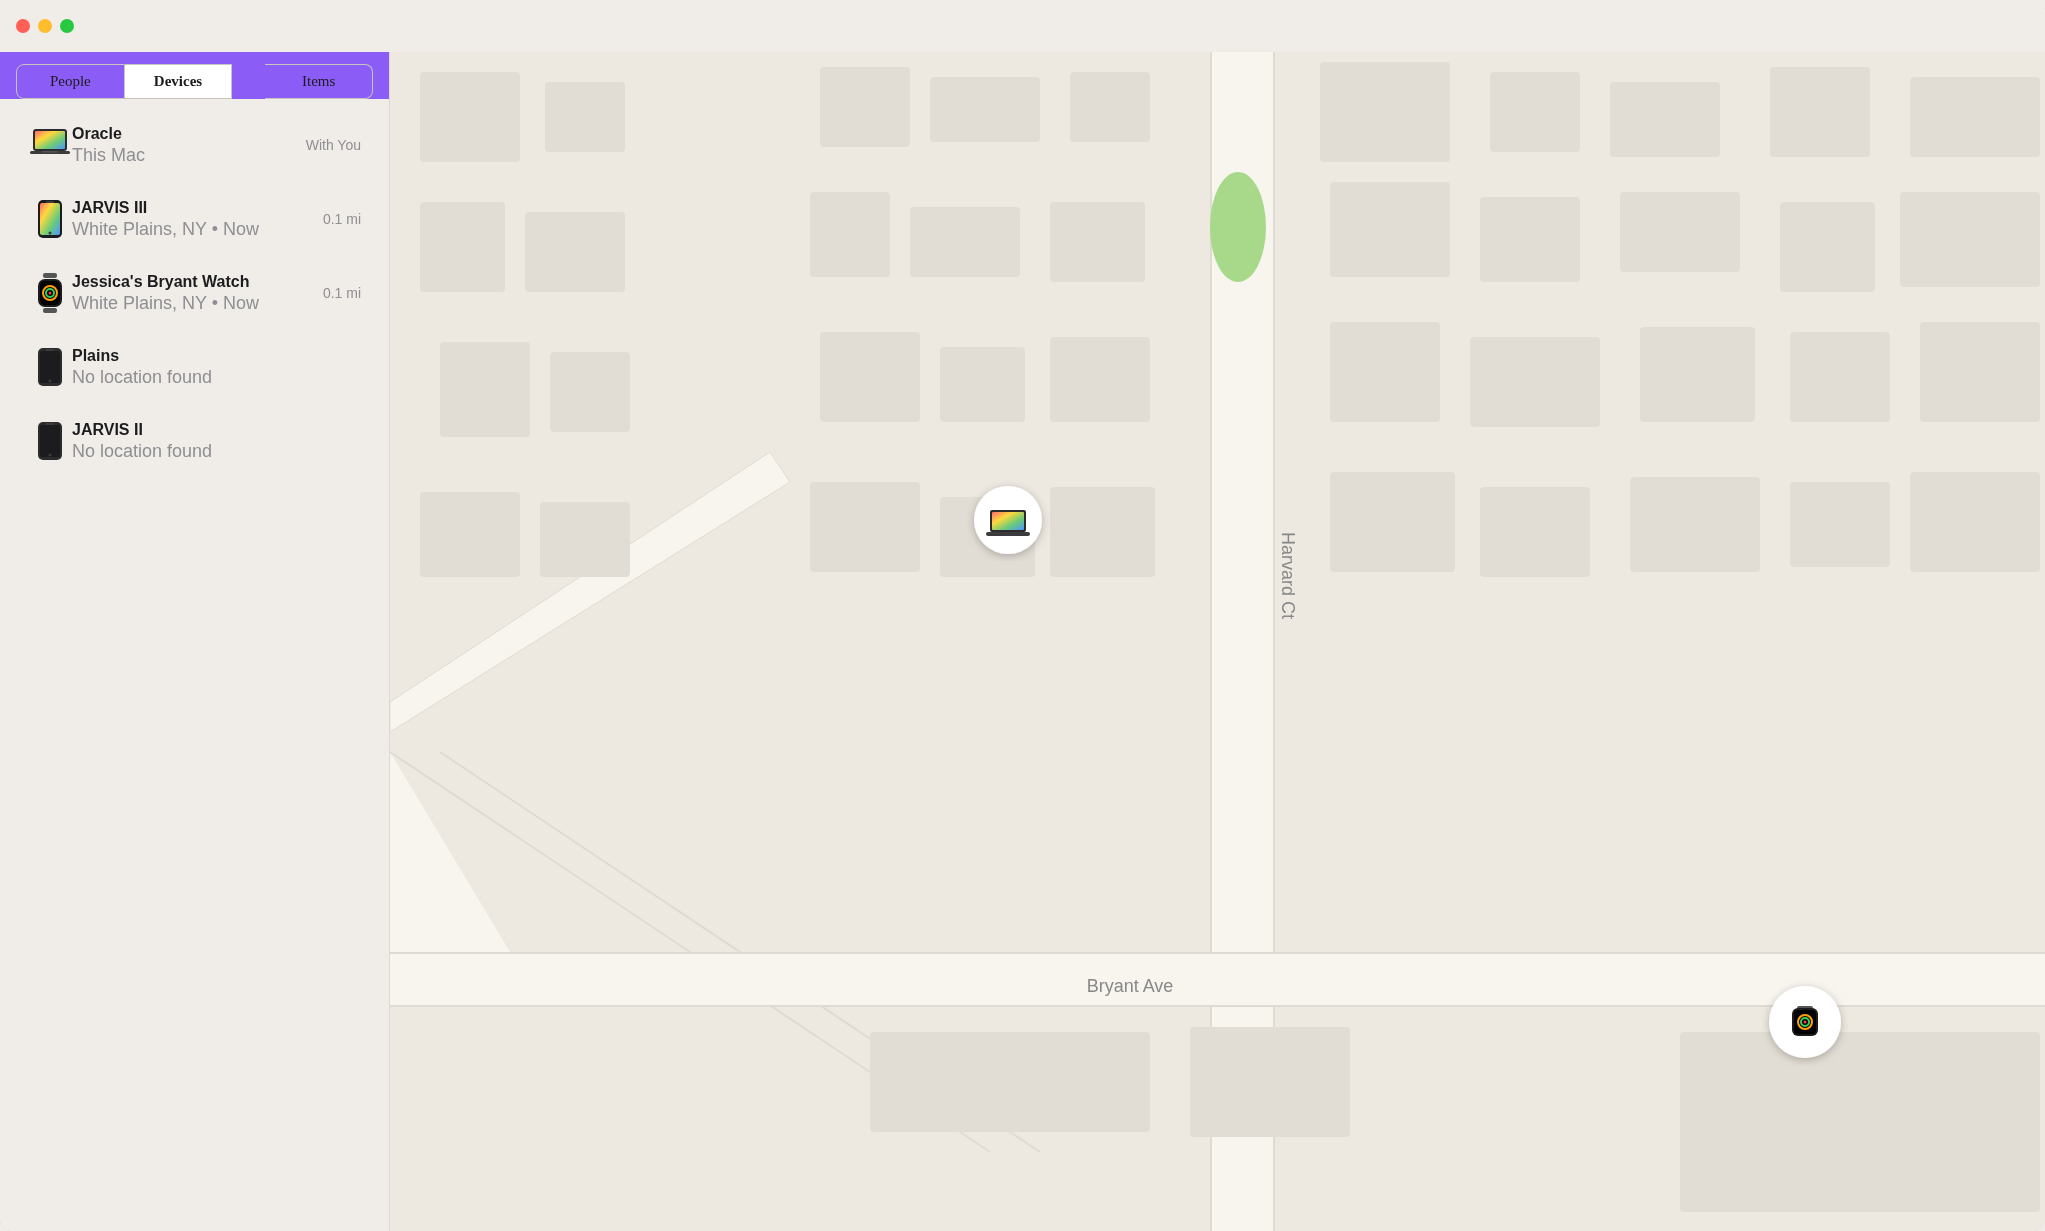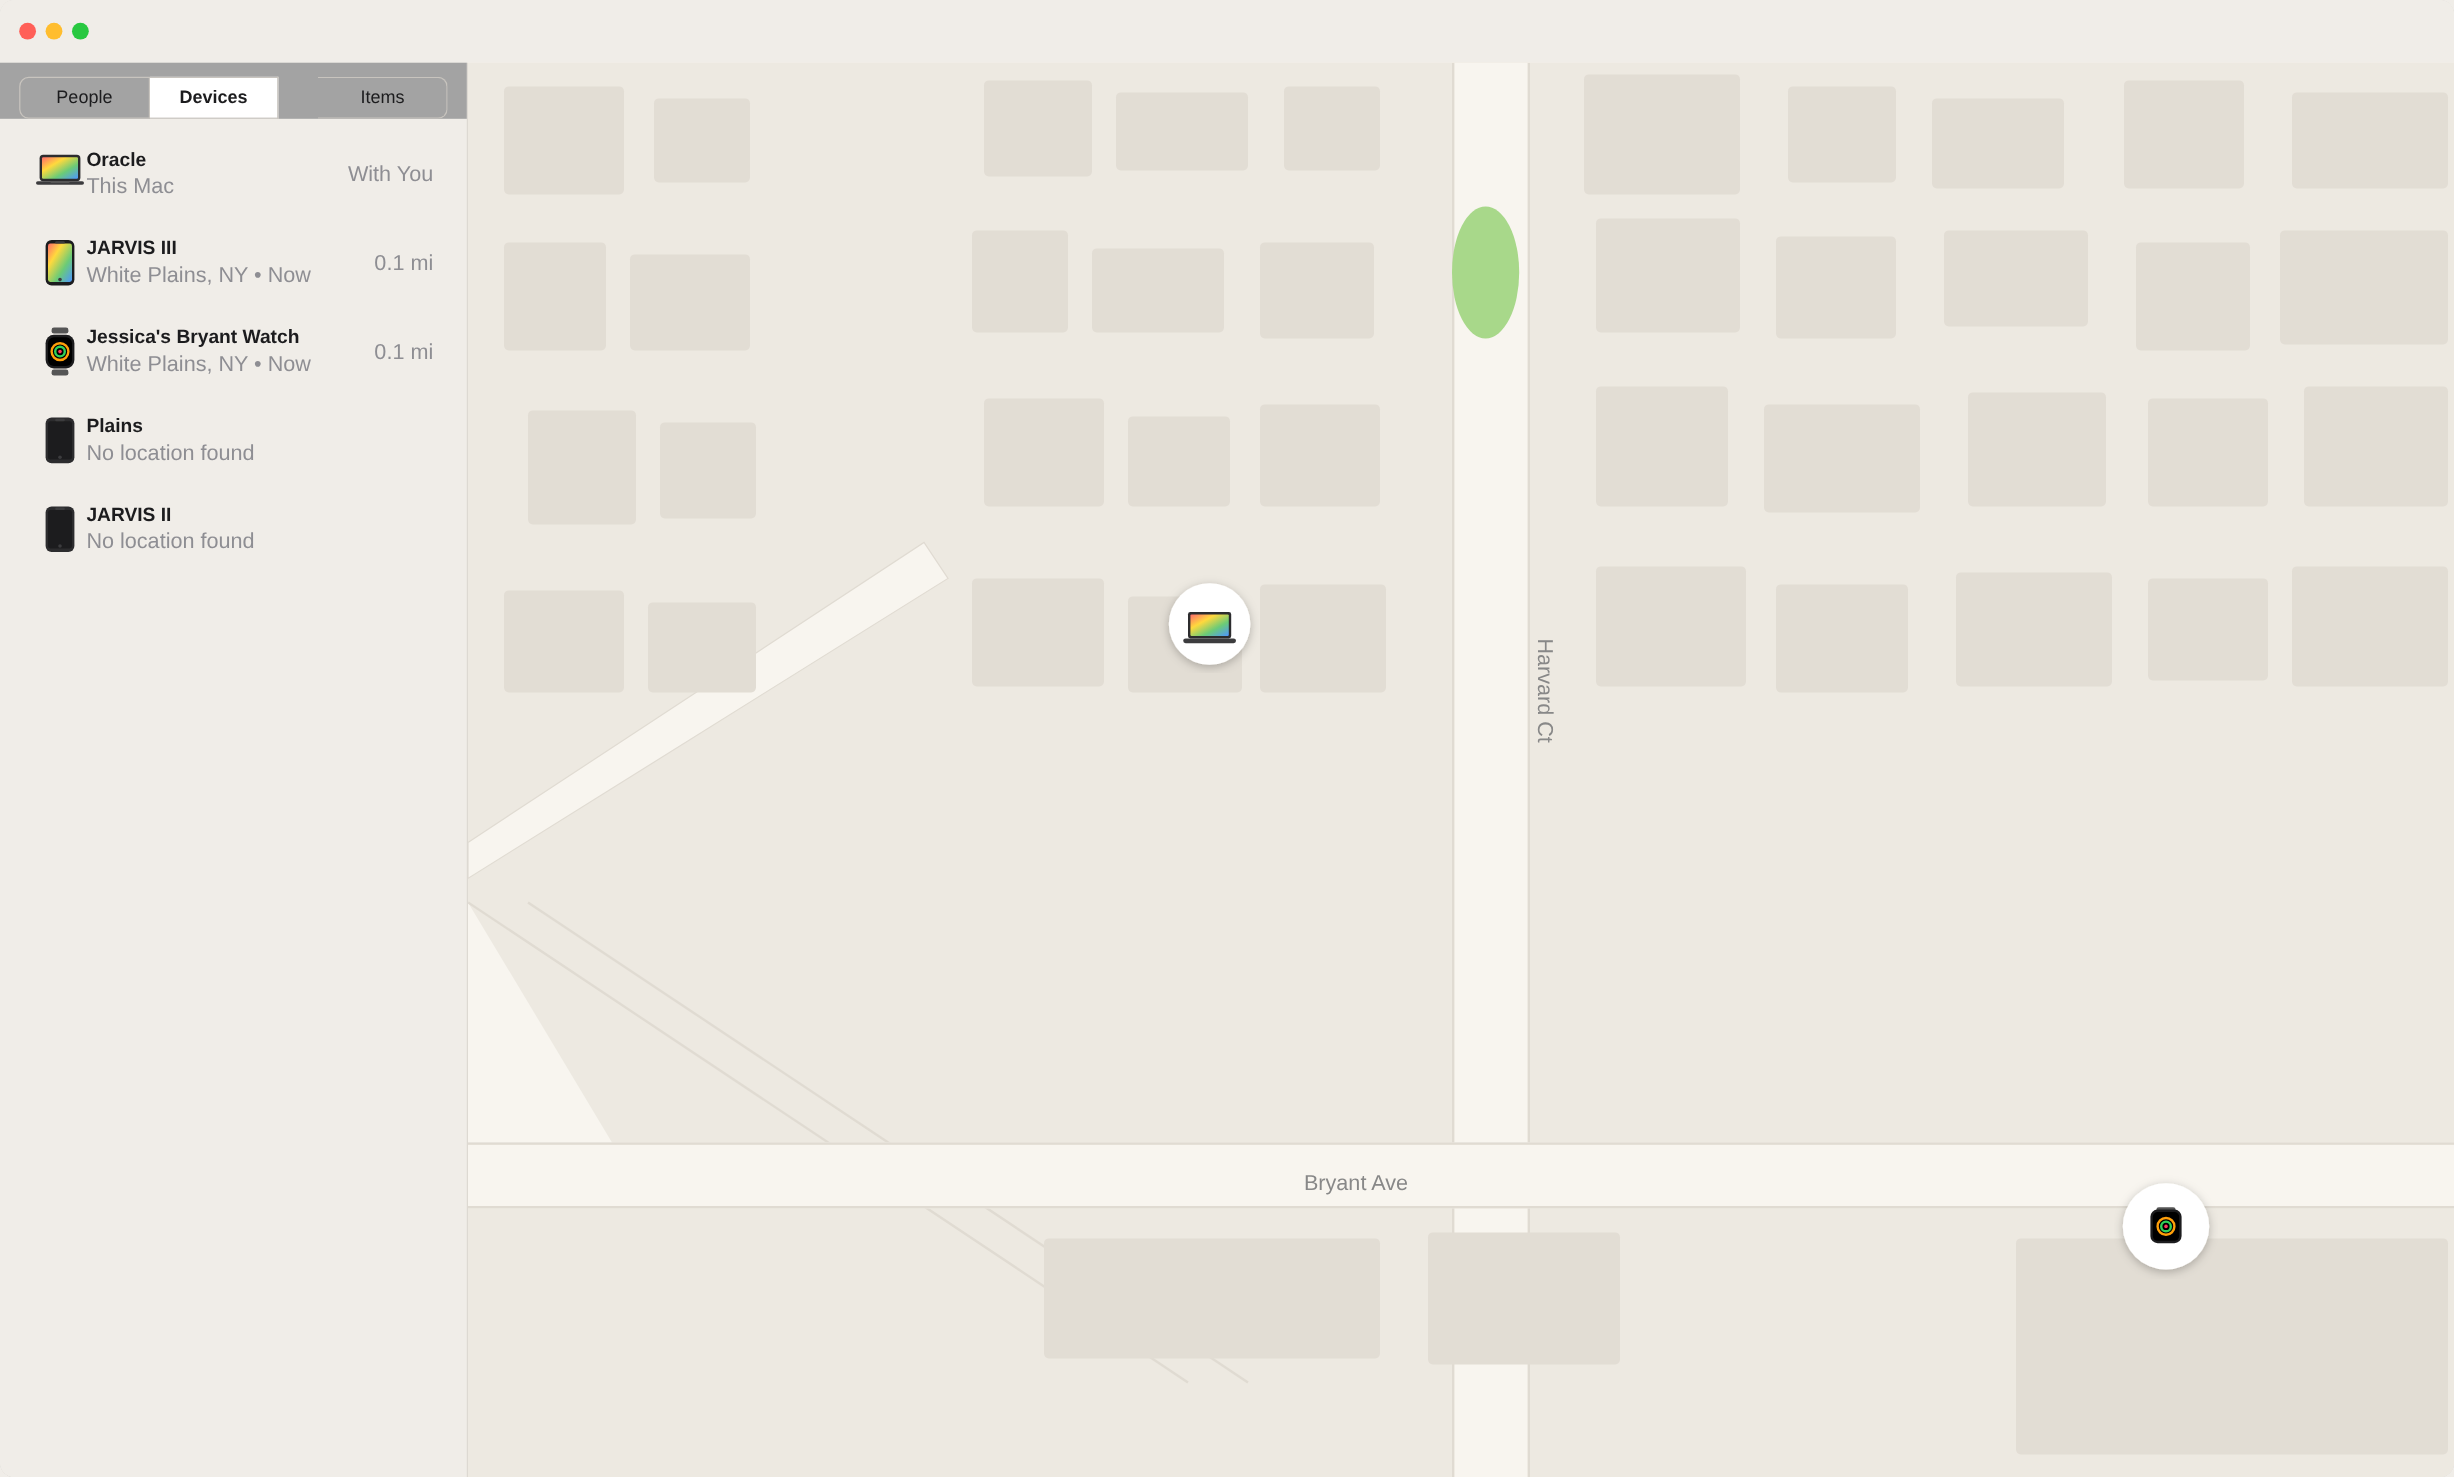--- a/index.html
+++ b/index.html
@@ -65,21 +65,22 @@
       display: flex;
       flex-direction: column;
       flex-shrink: 0;
       border-right: 1px solid #ddd9d2;
     }
 
     .tab-bar {
       display: flex;
       padding: 12px 16px 0 16px;
       gap: 0;
-      background: #a3a3a3;
+      background: #8b5cf6;
+      font-family: Liberation Serif, serif;
     }
 
     .tab {
       flex: 1;
       text-align: center;
       padding: 8px 12px;
       font-size: 15px;
       font-weight: 500;
       color: #1c1c1e;
       cursor: pointer;
@@ -144,21 +145,21 @@
       color: #1c1c1e;
     }
 
     .device-sub {
       font-size: 18px;
       color: #8e8e93;
       margin-top: 2px;
     }
 
     .device-distance {
-      font-size: 18px;
+      font-size: 14px;
       color: #8e8e93;
       flex-shrink: 0;
     }
 
     
     .map-area {
       flex: 1;
       background: #ede9e1;
       position: relative;
       overflow: hidden;

